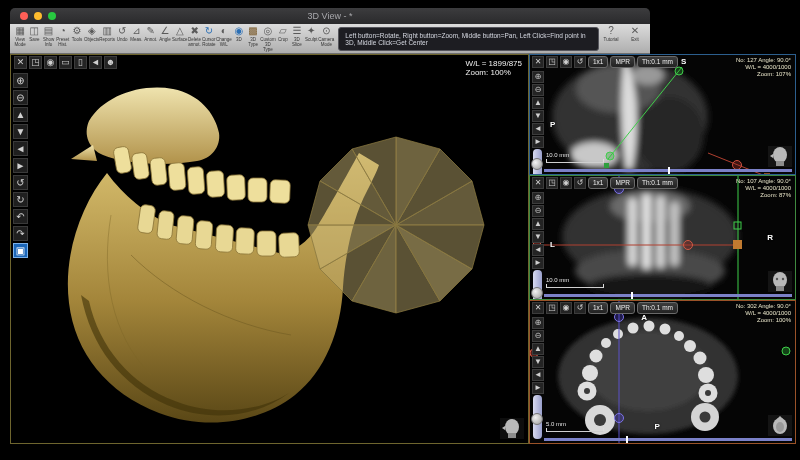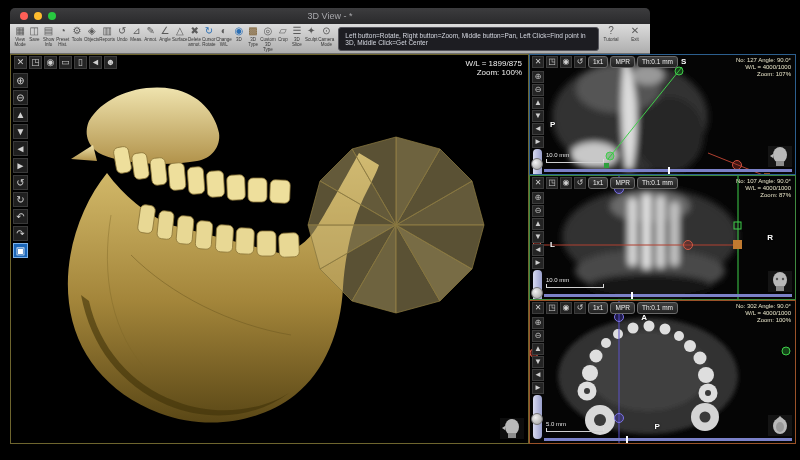--- a/index.html
+++ b/index.html
@@ -32,21 +32,21 @@
   
   #view3d { position:absolute; left:0; top:0; width:519px; height:390px; border:1px solid #6e652e; background:#000; }
   #view3d svg.scene { position:absolute; inset:0; }
   #v3d-toptools { position:absolute; left:3px; top:1px; display:flex; gap:2px; z-index:6; }
   .mic { width:13px; height:13px; background:#242424; border:1px solid #3c3c3c; color:#cfcfcf;
          font-size:9px; line-height:11px; text-align:center; }
   #v3d-side { position:absolute; left:2px; top:18px; display:flex; flex-direction:column; gap:2px; z-index:6; }
   .sic { width:15px; height:15px; background:#1f1f1f; border:1px solid #3a3a3a; color:#d2d2d2;
          font-size:10px; line-height:13px; text-align:center; }
   .sic.active { background:#1b66b8; border-color:#7ab0e8; color:#fff; }
-  #v3d-wl { position:absolute; right:6px; top:4px; text-align:right; color:#f0f0f0; font-size:8px; line-height:9px; z-index:6; }
+  #v3d-wl { position:absolute; right:6px; top:4px; text-align:left; color:#f0f0f0; font-size:8px; line-height:9px; z-index:6; }
 
   
   .panel { position:absolute; left:519px; width:267px; background:#000; border:1px solid #444; overflow:hidden; }
   #panel1 { top:0; height:121px; border-color:#2c5f8e; }
   #panel2 { top:121px; height:125px; border-color:#3f8a3f; }
   #panel3 { top:246px; height:144px; border-color:#9a5228; }
   .panel svg.slice { position:absolute; inset:0; }
   .phead { position:absolute; left:2px; top:1px; display:flex; gap:2px; align-items:center; z-index:7; }
   .phead .mic { width:12px; height:12px; font-size:8px; line-height:10px; }
   .pbtn { height:12px; background:linear-gradient(#3d3d3d,#222); border:1px solid #6a6a6a; border-radius:3px;

